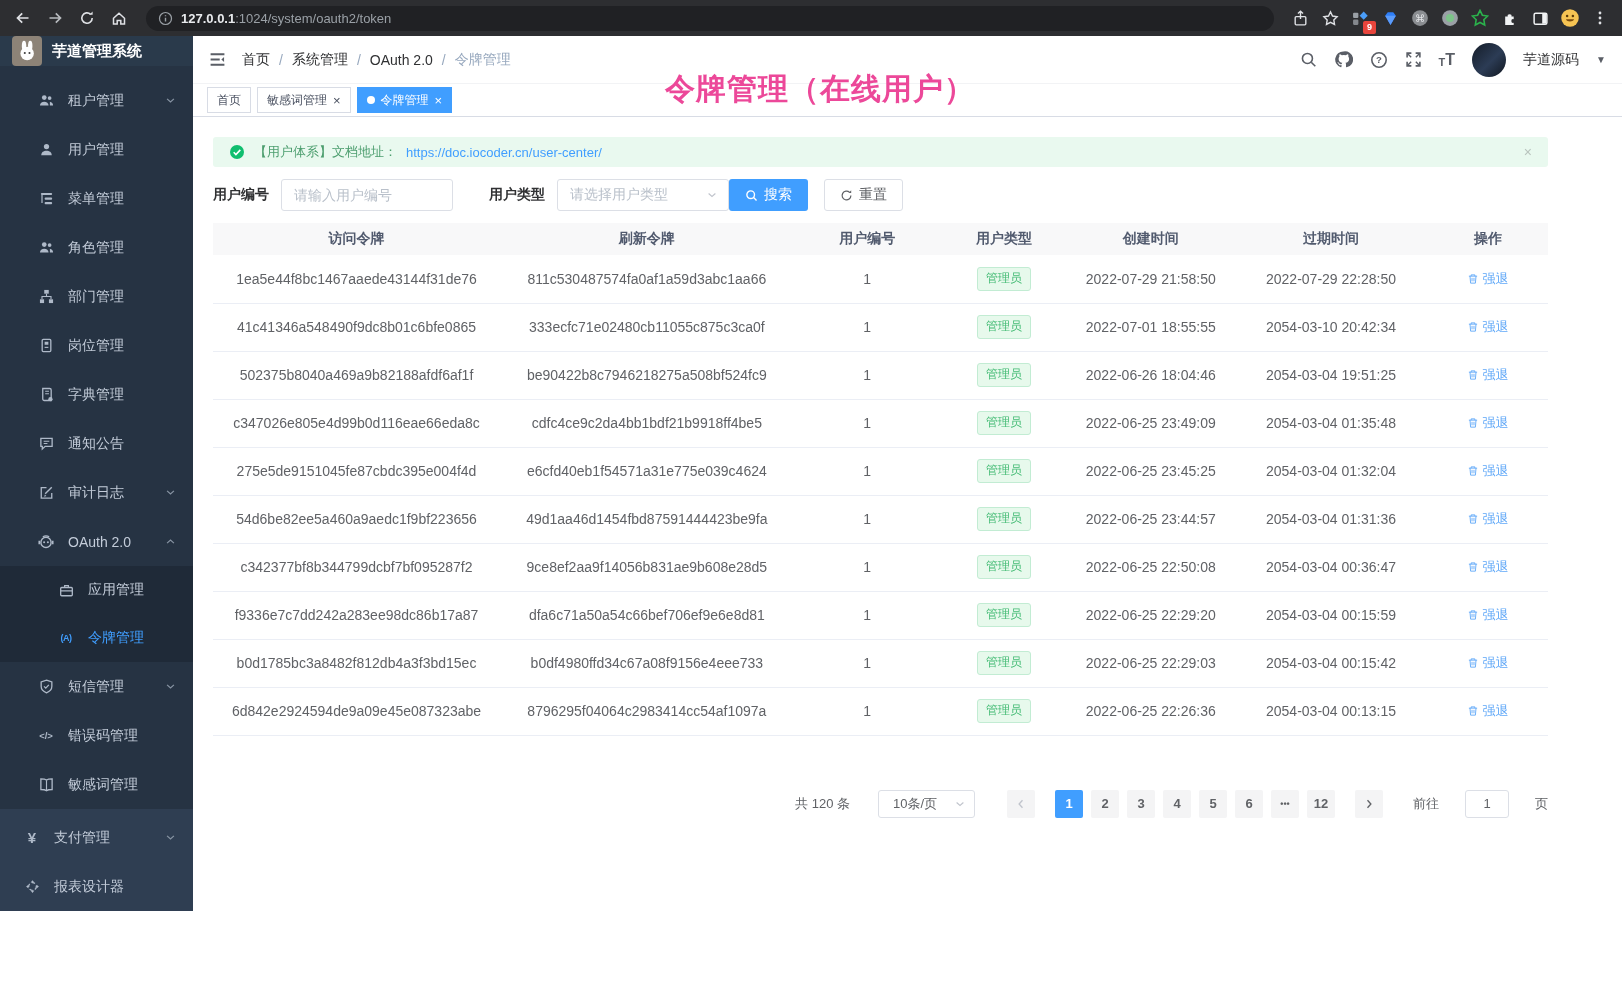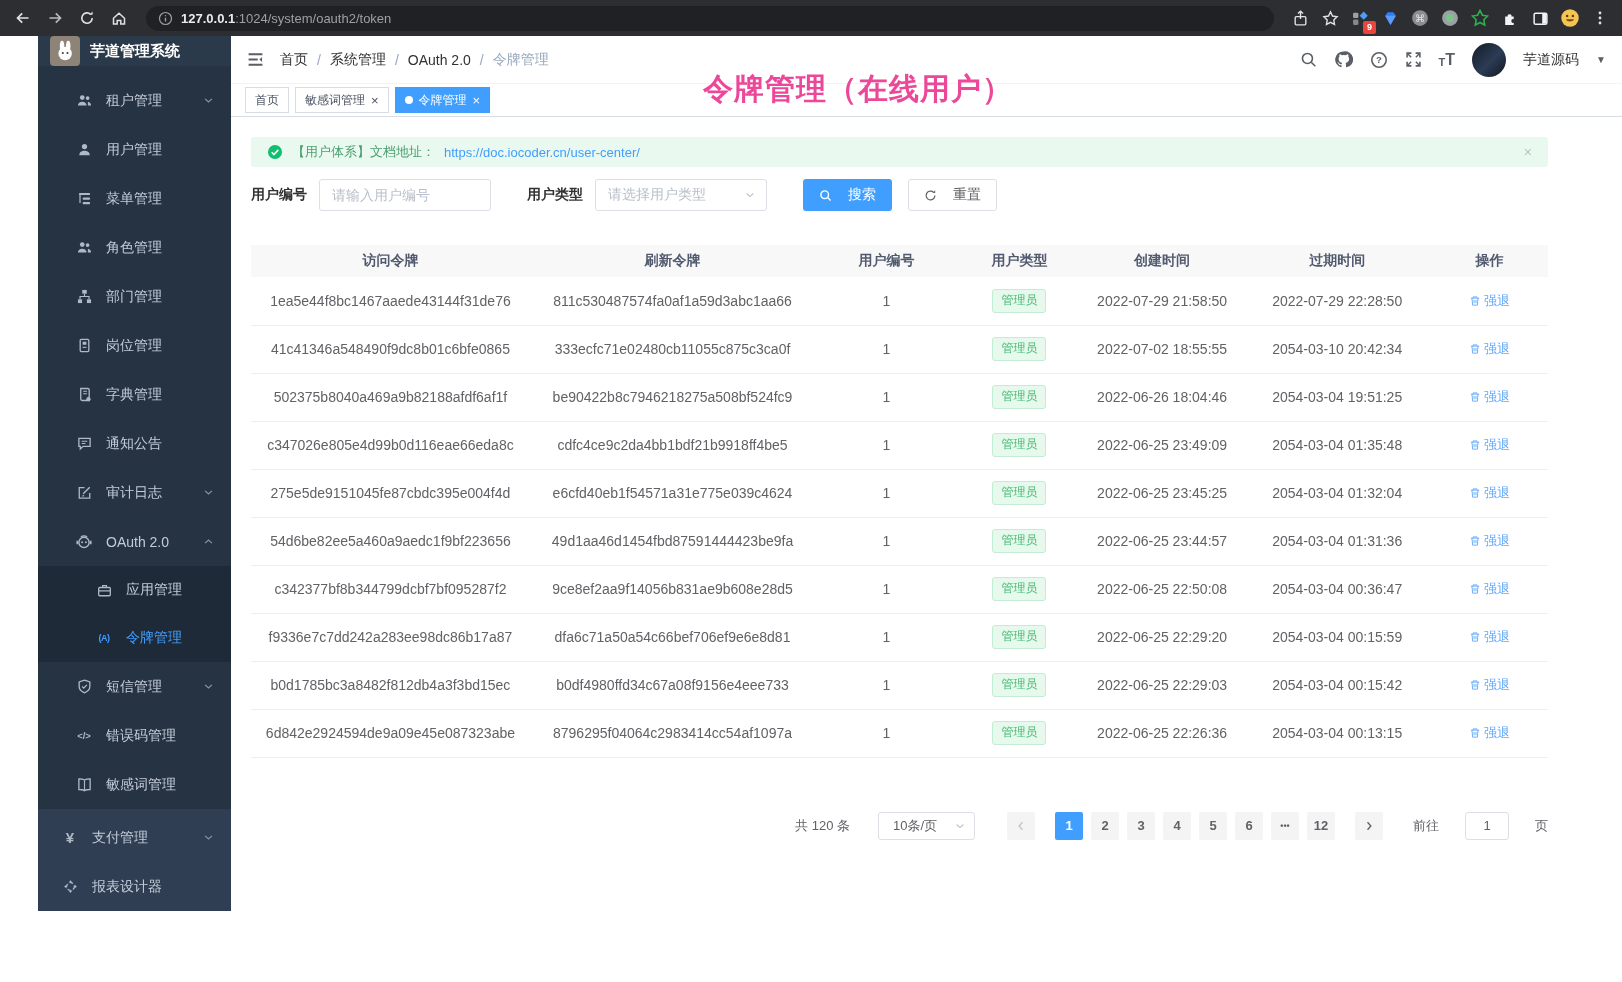--- a/index.html
+++ b/index.html
@@ -11,21 +11,21 @@
   .browser-bar { height:36px; background:#2d2e31; display:flex; align-items:center; padding:0 10px; gap:6px; }
   .b-btn { width:26px; height:26px; border-radius:50%; display:flex; align-items:center; justify-content:center; color:#dfe1e5; cursor:pointer; flex:0 0 auto; }
   .b-btn.dim { color:#b7babe; }
   .urlbar { flex:1; height:25px; margin:0 8px; background:#202124; border-radius:13px; display:flex; align-items:center; gap:8px; padding:0 12px; color:#e8eaed; font-size:13px; cursor:text; min-width:0; }
   .url-host { color:#e8eaed; font-weight:700; }
   .url-path { color:#9aa0a6; }
   .ext { position:relative; width:24px; height:24px; display:flex; align-items:center; justify-content:center; cursor:pointer; flex:0 0 auto; }
   .ext-badge { position:absolute; right:-4px; bottom:-4px; background:#e8453c; color:#fff; font-size:9px; font-weight:700; padding:1px 4px; border-radius:2px; line-height:1.2; }
 
   
-  .app { display:flex; height:808px;padding-left:38px; }
+  .app { display:flex; height:808px; }
 
   
   .sidebar { width:193px; background:#263343; display:flex; flex-direction:column; flex:0 0 auto; }
   .logo { height:48px; background:#2a3a4b; display:flex; align-items:center; gap:10px; padding:0 12px; }
   .logo-img { width:30px; height:30px; border-radius:4px; background:#8d8377; display:flex; align-items:center; justify-content:center; flex:0 0 auto; }
   .logo-title { color:#fff; font-size:15px; font-weight:700; white-space:nowrap; }
   .menu { padding-top:10px; }
   .side-item { height:49px; display:flex; align-items:center; gap:14px; padding-left:38px; color:#c3ccd9; font-size:14px; cursor:pointer; white-space:nowrap; }
   .side-item .ic { width:16px; height:16px; display:flex; align-items:center; justify-content:center; color:#aeb9c8; flex:0 0 auto; }
   .side-item .arrow { margin-left:auto; margin-right:16px; color:#8794a3; }
@@ -65,27 +65,27 @@
 
   .alert { height:30px; background:#e9f9ef; border-radius:3px; display:flex; align-items:center; gap:9px; padding:0 16px; font-size:13px; }
   .alert-text { color:#4d9e6f; }
   .alert-link { color:#409eff; cursor:pointer; }
   .alert-close { margin-left:auto; color:#b8c3bd; font-size:14px; cursor:pointer; }
 
   .filters { margin-top:12px; display:flex; align-items:center; }
   .f-label { font-weight:700; color:#303133; margin-right:12px; white-space:nowrap; }
   .f-input { width:172px; height:32px; border:1px solid #dcdfe6; border-radius:3px; padding:0 12px; font-size:14px; color:#ef4444; font-family:inherit; margin-right:36px; }
   .f-input::placeholder { color:#b9c0ca; }
-  .f-select { width:172px; height:32px; border:1px solid #dcdfe6; border-radius:3px; padding:0 10px 0 12px; display:flex; align-items:center; color:#b9c0ca; cursor:pointer; margin-right:36px; }
+  .f-select { width:172px; height:32px; border:1px solid #dcdfe6; border-radius:3px; padding:0 10px 0 12px; display:flex; align-items:center; color:#b9c0ca; cursor:pointer; }
   .f-select .chev { margin-left:auto; color:#c0c4cc; }
-  .btn { height:32px; display:flex; align-items:center; gap:16px; padding:0 15px; border-radius:3px; font-size:14px; cursor:pointer; border:1px solid transparent; white-space:nowrap; }
+  .btn { height:32px; display:flex; align-items:center; gap:6px; padding:0 15px; border-radius:3px; font-size:14px; cursor:pointer; border:1px solid transparent; white-space:nowrap; }
   .btn-primary { background:#409eff; color:#fff; margin-right:16px; }
   .btn-plain { background:#fff; color:#606266; border-color:#dcdfe6; }
 
-  table.grid { width:100%; border-collapse:collapse; margin-top:34px; table-layout:fixed; }
+  table.grid { width:100%; border-collapse:collapse; margin-top:12px; table-layout:fixed; }
   .grid th { height:32px; background:#f8f8f9; color:#515a6e; font-weight:700; font-size:14px; text-align:center; }
   .grid td { height:48px; border-bottom:1px solid #ebeef5; color:#606266; font-size:14px; text-align:center; white-space:nowrap; overflow:hidden; }
   .badge { display:inline-block; padding:3px 8px; background:#e7f9ec; border:1px solid #c2ecd3; color:#43bb74; border-radius:3px; font-size:12px; line-height:1.3; }
   .action { color:#5ea7f8; font-size:13px; cursor:pointer; display:inline-flex; align-items:center; gap:3px; }
 
   .pagination { margin-top:54px; display:flex; align-items:center; justify-content:flex-end; gap:20px; font-size:13px; color:#606266; }
   .pg-total { margin-right:8px; white-space:nowrap; }
   .pg-size { width:97px; height:28px; border:1px solid #dcdfe6; border-radius:3px; display:flex; align-items:center; padding:0 8px 0 14px; cursor:pointer; margin-right:12px; color:#606266; }
   .pg-size .chev { margin-left:auto; color:#c0c4cc; }
   .page-btn { min-width:28px; height:28px; padding:0 4px; background:#f4f4f5; border-radius:2px; display:flex; align-items:center; justify-content:center; font-weight:700; cursor:pointer; color:#606266; }
@@ -550,21 +550,21 @@
                     </svg>
                   </span>
                   <span>强退</span>
                 </span></td>
             </tr>
             <tr>
               <td>41c41346a548490f9dc8b01c6bfe0865</td>
               <td>333ecfc71e02480cb11055c875c3ca0f</td>
               <td>1</td>
               <td><span class="badge">管理员</span></td>
-              <td>2022-07-02 18:55:55</td>
+              <td>2022-07-01 18:55:55</td>
               <td>2054-03-10 20:42:34</td>
               <td><span class="action">
                   <span class="tic">
                     <svg width="12" height="12" viewBox="0 0 16 16">
                       <path d="M2.5 4.2h11M5.5 4.2V2.5h5v1.7M4 4.2l.8 9.3h6.4l.8-9.3M6.7 6.5v4.6M9.3 6.5v4.6" fill="none" stroke="currentColor" stroke-width="1.2"></path>
                     </svg>
                   </span>
                   <span>强退</span>
                 </span></td>
             </tr>

